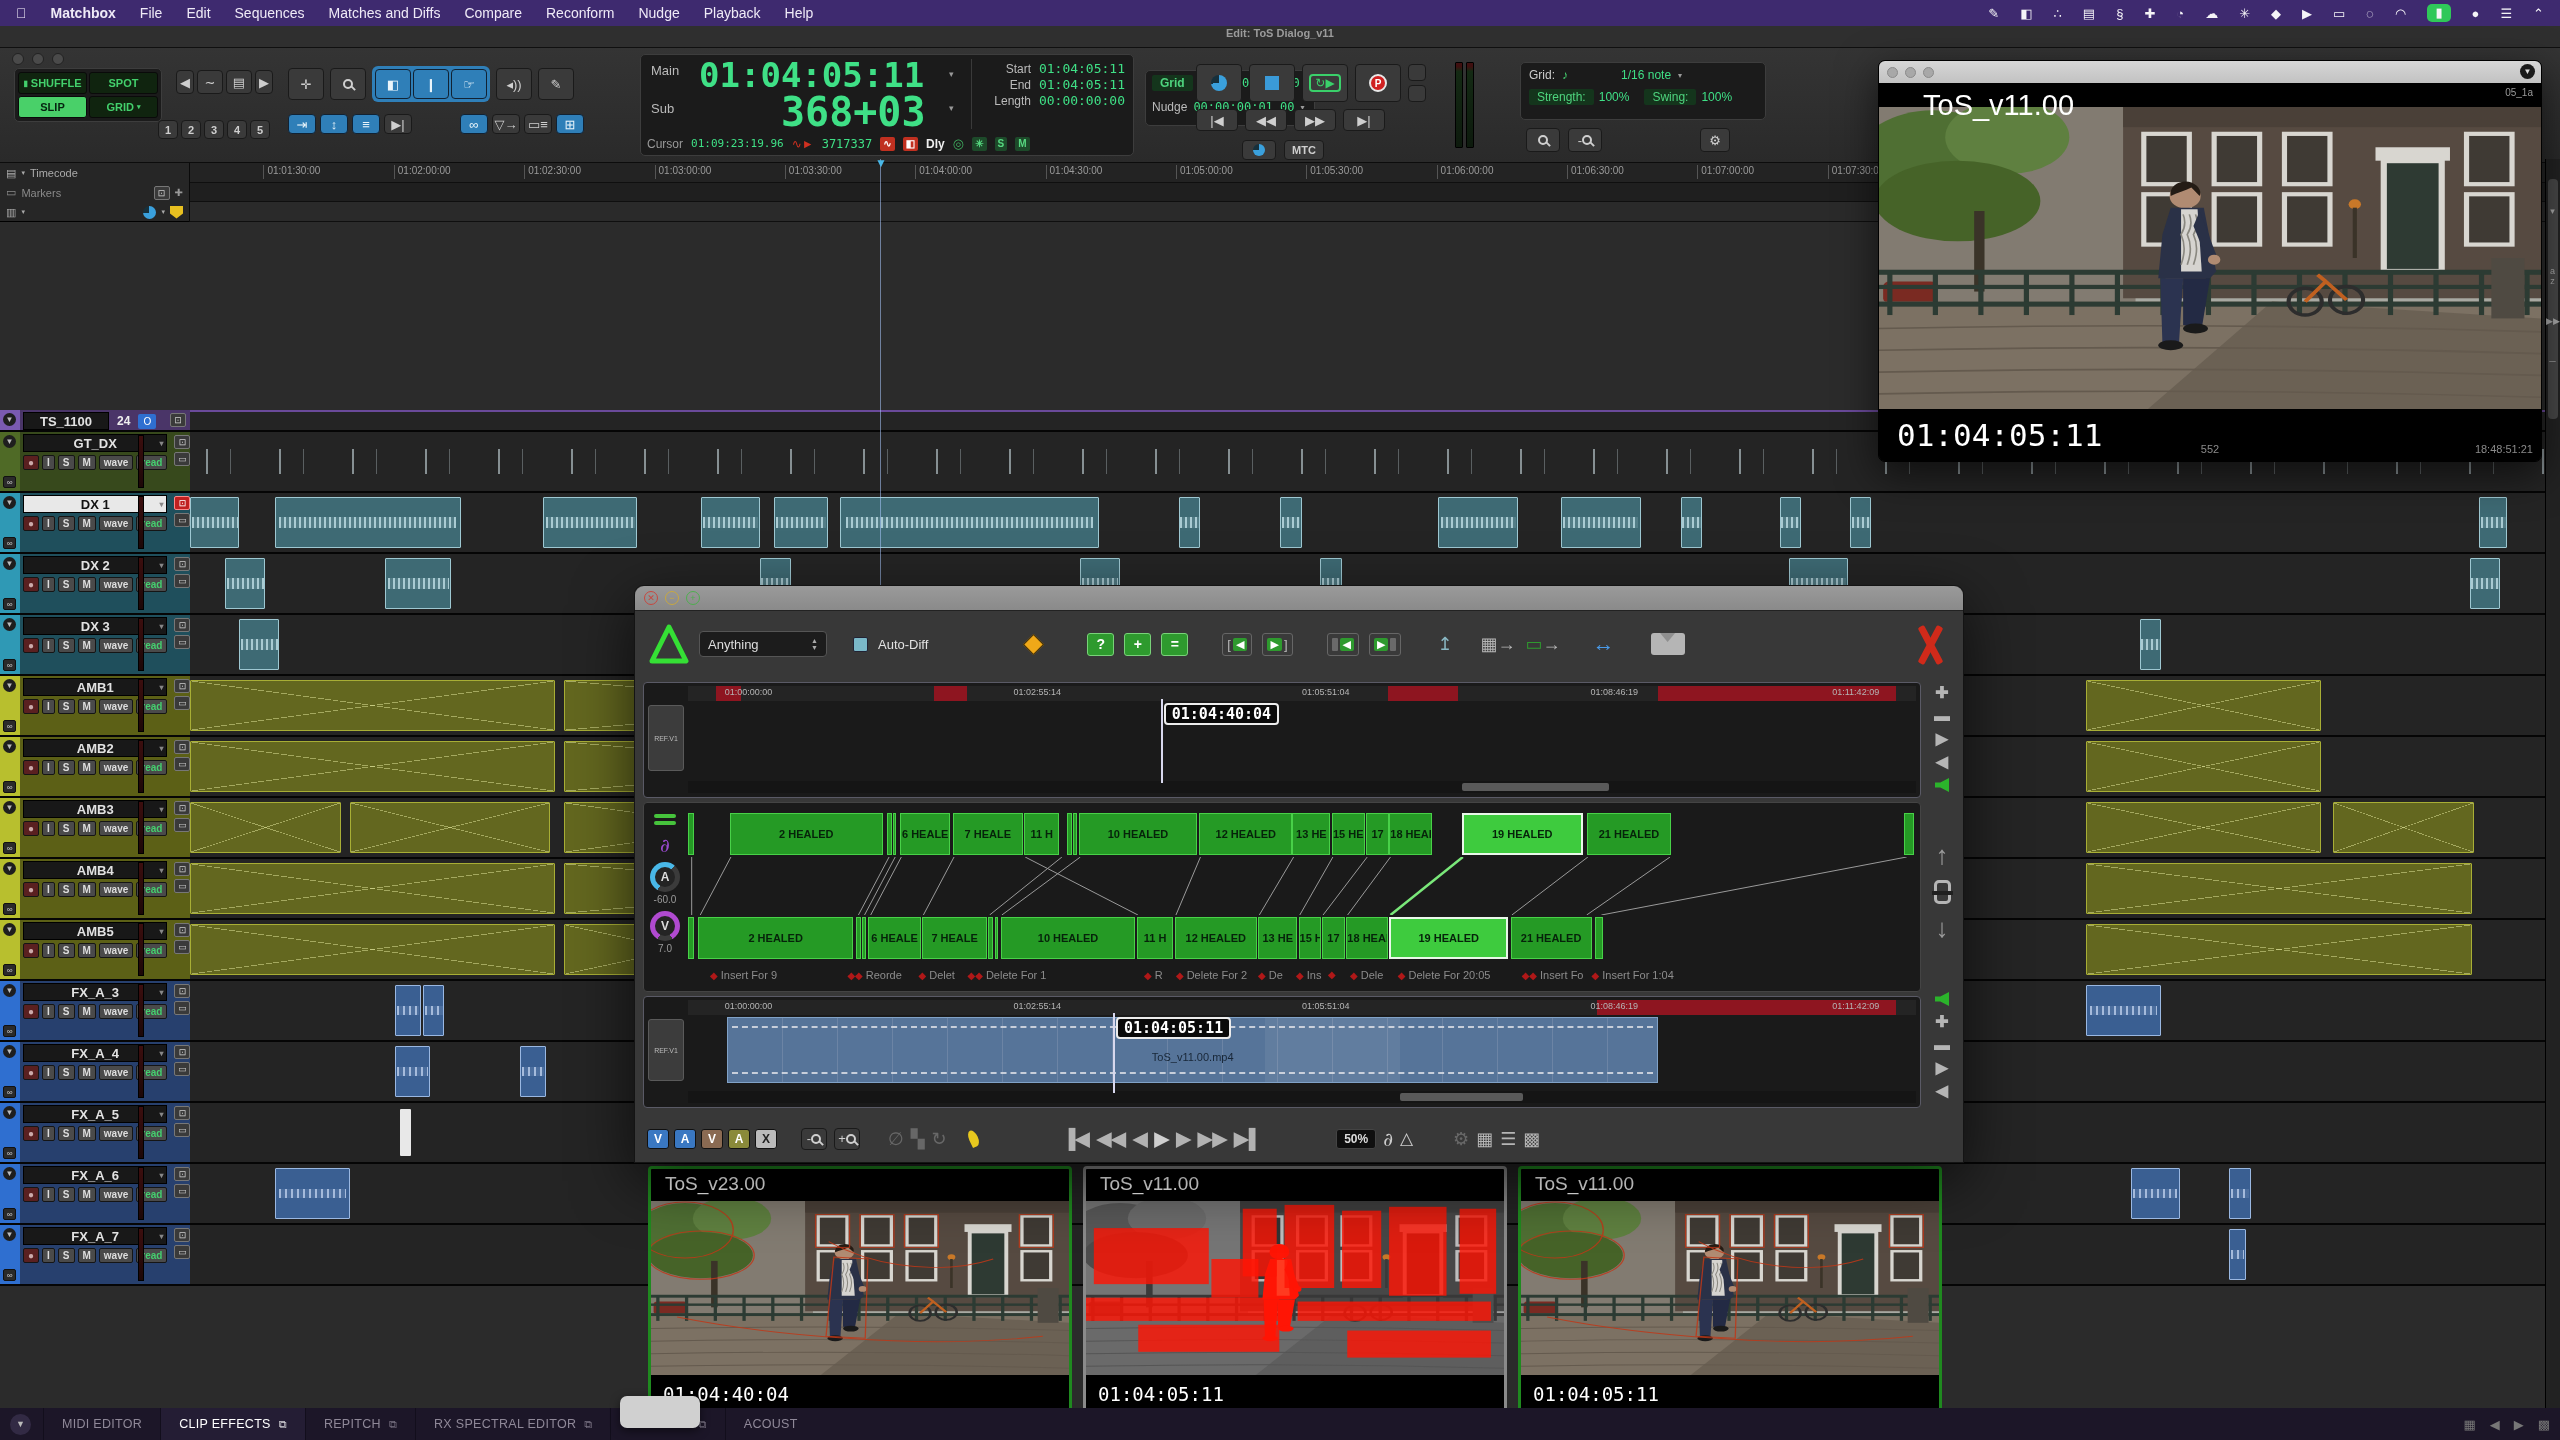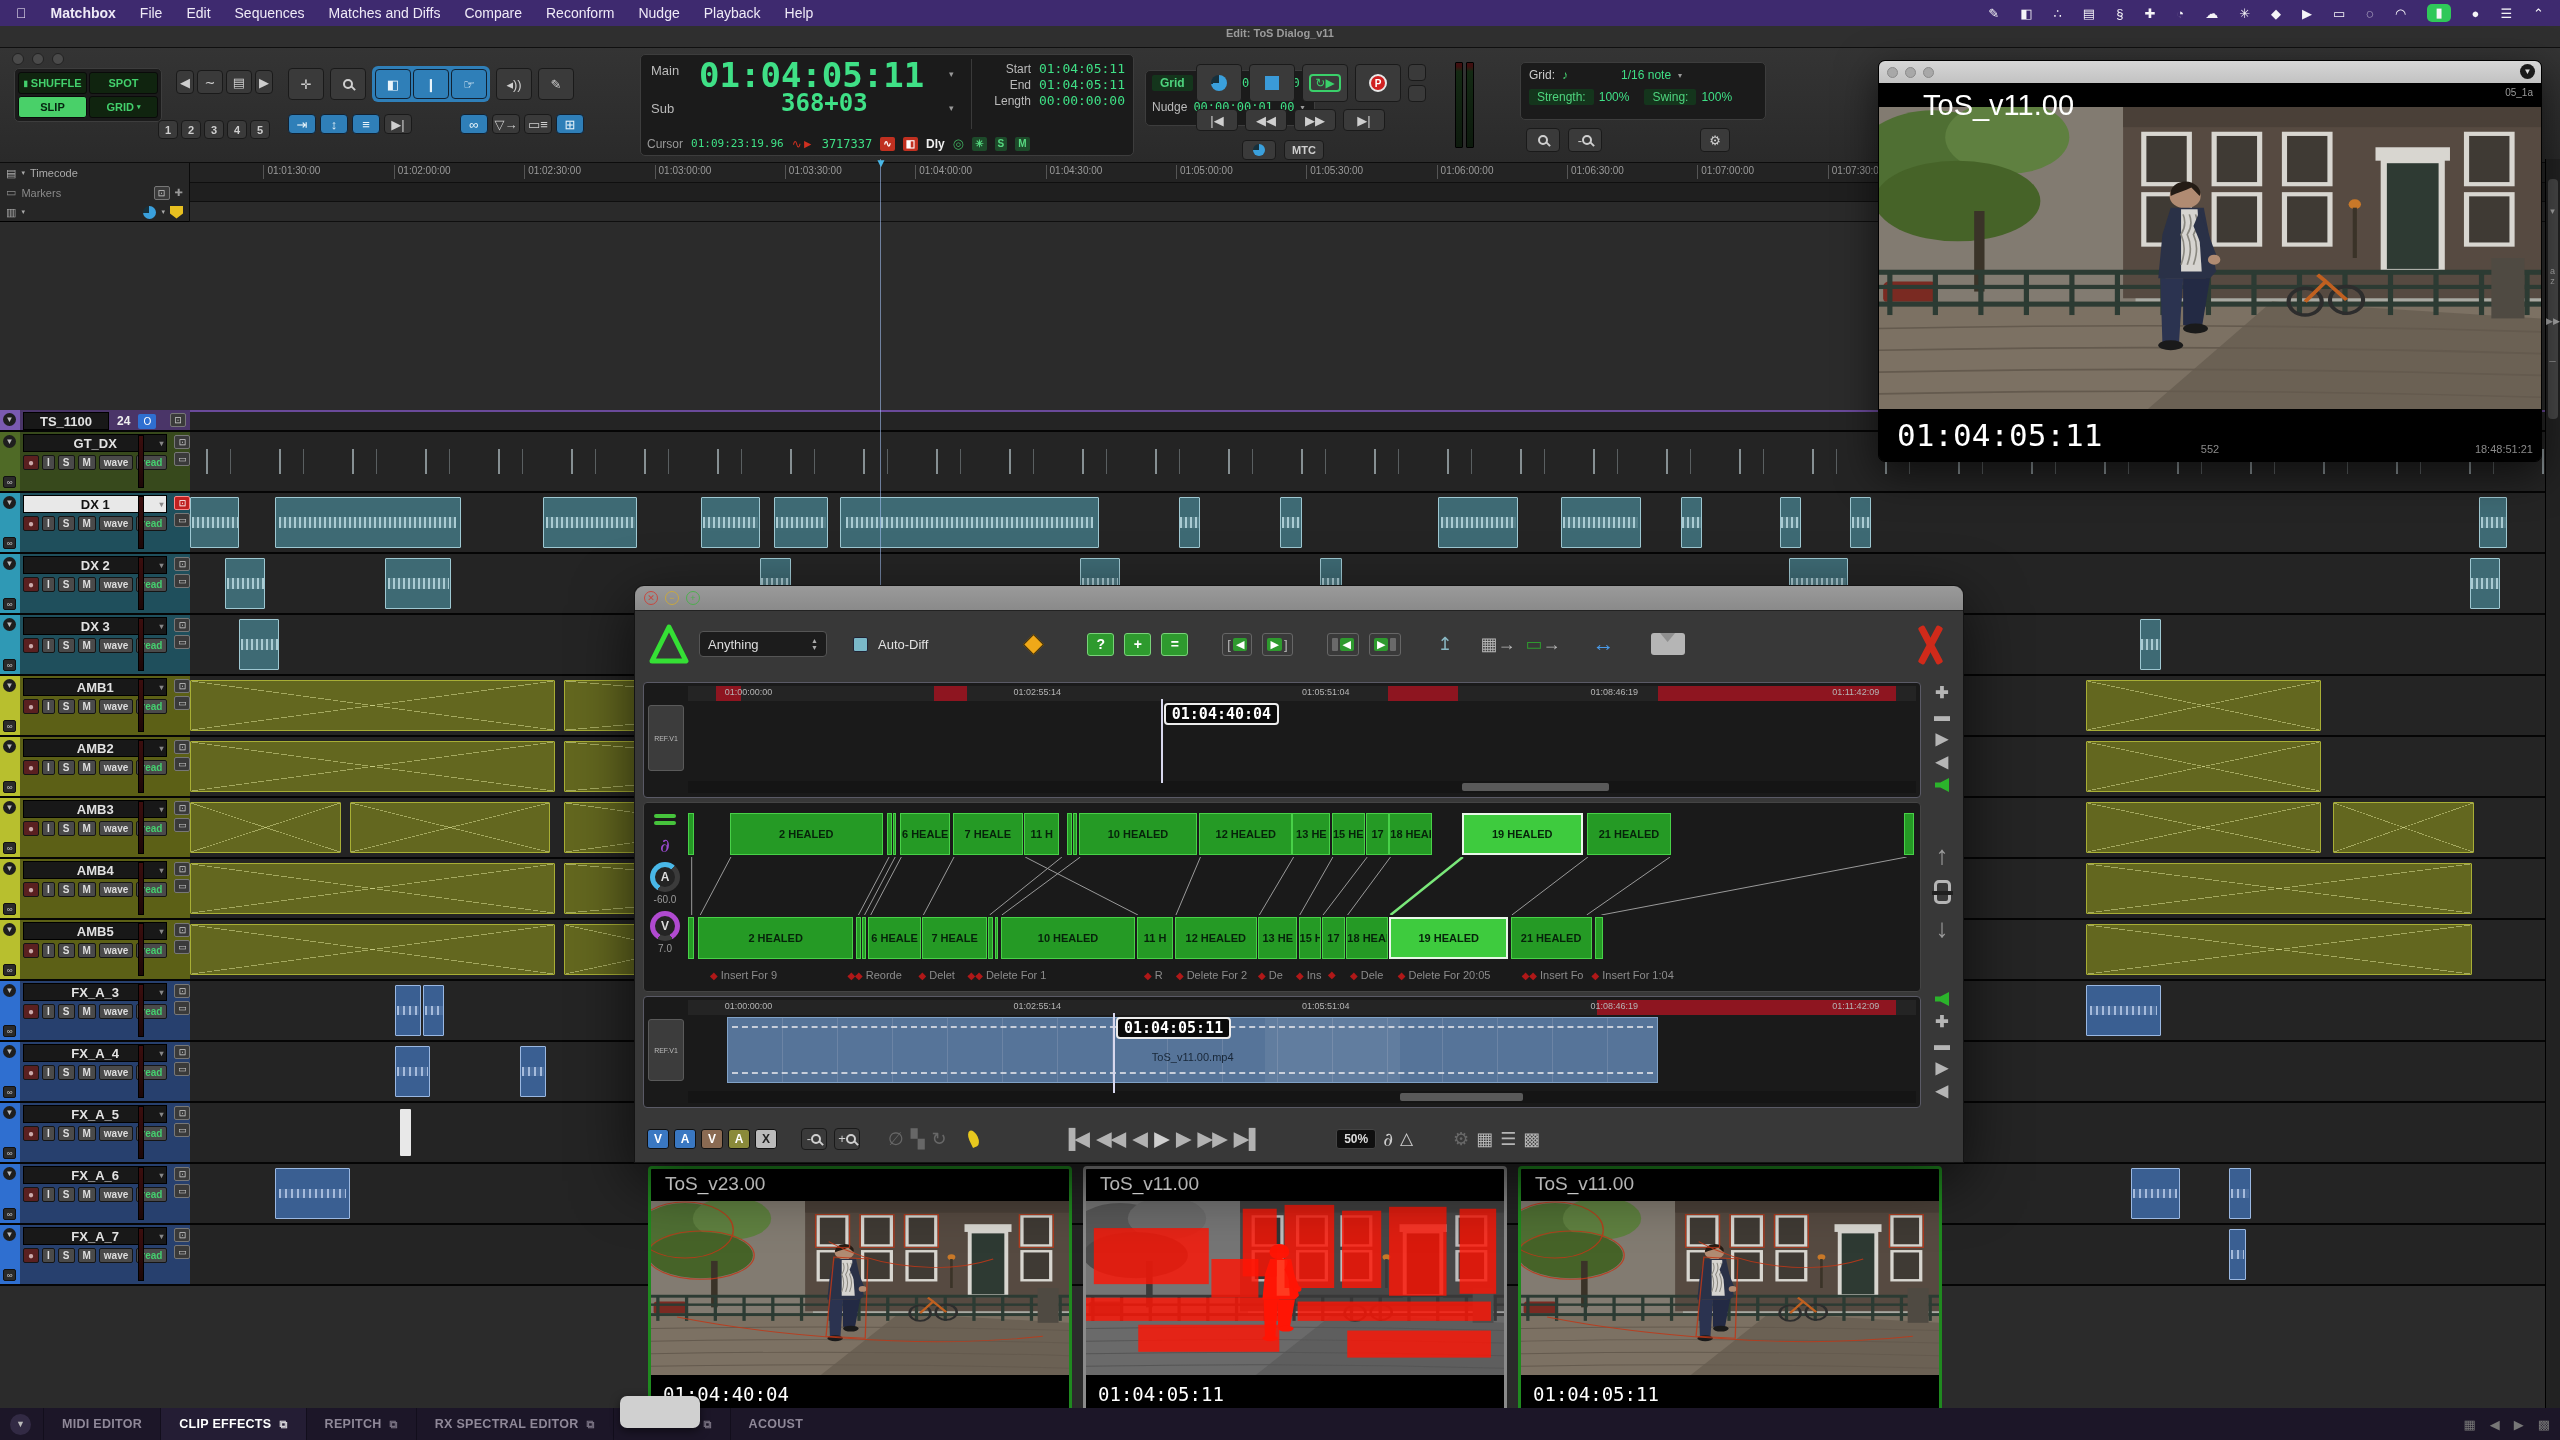--- a/index.html
+++ b/index.html
@@ -224,21 +224,21 @@
   .th-title{position:absolute;top:4px;left:14px;color:#fff;font-size:19px;z-index:2}
   .th-tc{position:absolute;bottom:6px;left:12px;color:#fff;font-size:19px;z-index:2}
   .th-scene{position:absolute;left:0;right:0;top:32px;bottom:36px}
   .th-scene svg{width:100%;height:100%;display:block}
 
   
   #bottombar{position:absolute;left:0;right:0;bottom:0;height:32px;background:#1c1628;display:flex;
     align-items:center;padding:0 10px;gap:0;z-index:40}
   .bb-circle{width:21px;height:21px;border-radius:50%;background:#322a44;color:#bbb;font-size:9px;
     display:flex;align-items:center;justify-content:center;margin-right:12px}
-  .bb-tab{display:flex;align-items:center;gap:8px;color:#8f8898;font-size:12.5px;font-weight:bold;
+  .bb-tab{display:flex;align-items:center;gap:8px;color:#8f8898;font-size:12.5px;font-weight:normal;
     padding:0 18px;height:32px;border-left:1px solid #120e1c;letter-spacing:.3px}
   .bb-tab.active{color:#fff;background:#241d34}
   .bb-tab .wic{font-size:11px;opacity:.8}
   #bb-right{margin-left:auto;display:flex;gap:14px;color:#777;font-size:13px;align-items:center}
   #drag-ghost{position:absolute;left:620px;bottom:12px;width:80px;height:32px;background:#d0d0d0;
     border-radius:7px;box-shadow:0 3px 10px rgba(0,0,0,.5);z-index:45}
 </style>
 </head>
 <body>
 
@@ -344,21 +344,21 @@
       <div class="tbtn" style="width:28px;height:20px">▽→</div>
       <div class="tbtn" style="width:28px;height:20px">▭≡</div>
       <div class="tbtn blue" style="width:28px;height:20px">⊞</div>
     </div>
 
     <div class="panel" style="left:640px;top:6px;width:494px;height:102px">
       <div style="position:absolute;left:10px;top:8px;font-size:13px;color:#bbb">Main</div>
       <div class="bigtc mono" style="position:absolute;left:58px;top:0;font-size:34px">01:04:05:11</div>
       <div style="position:absolute;left:308px;top:14px;color:#999;font-size:9px">▾</div>
       <div style="position:absolute;left:10px;top:46px;font-size:13px;color:#bbb">Sub</div>
-      <div class="bigtc mono" style="position:absolute;left:140px;top:34px;font-size:24px">368+03</div>
+      <div class="bigtc mono" style="position:absolute;left:140px;top:34px;font-size:40px">368+03</div>
       <div style="position:absolute;left:308px;top:48px;color:#999;font-size:9px">▾</div>
       <div style="position:absolute;left:330px;top:4px;width:1px;bottom:26px;background:#3a3a3a"></div>
       <div style="position:absolute;left:342px;top:6px;font-size:12px;color:#bbb;text-align:right;width:48px;line-height:16px">
         <div>Start</div>
         <div>End</div>
         <div>Length</div>
       </div>
       <div class="mono" style="position:absolute;right:8px;top:6px;font-size:13px;text-align:right;line-height:16px">
         <div class="greenv">01:04:05:11</div>
         <div class="greenv">01:04:05:11</div>

